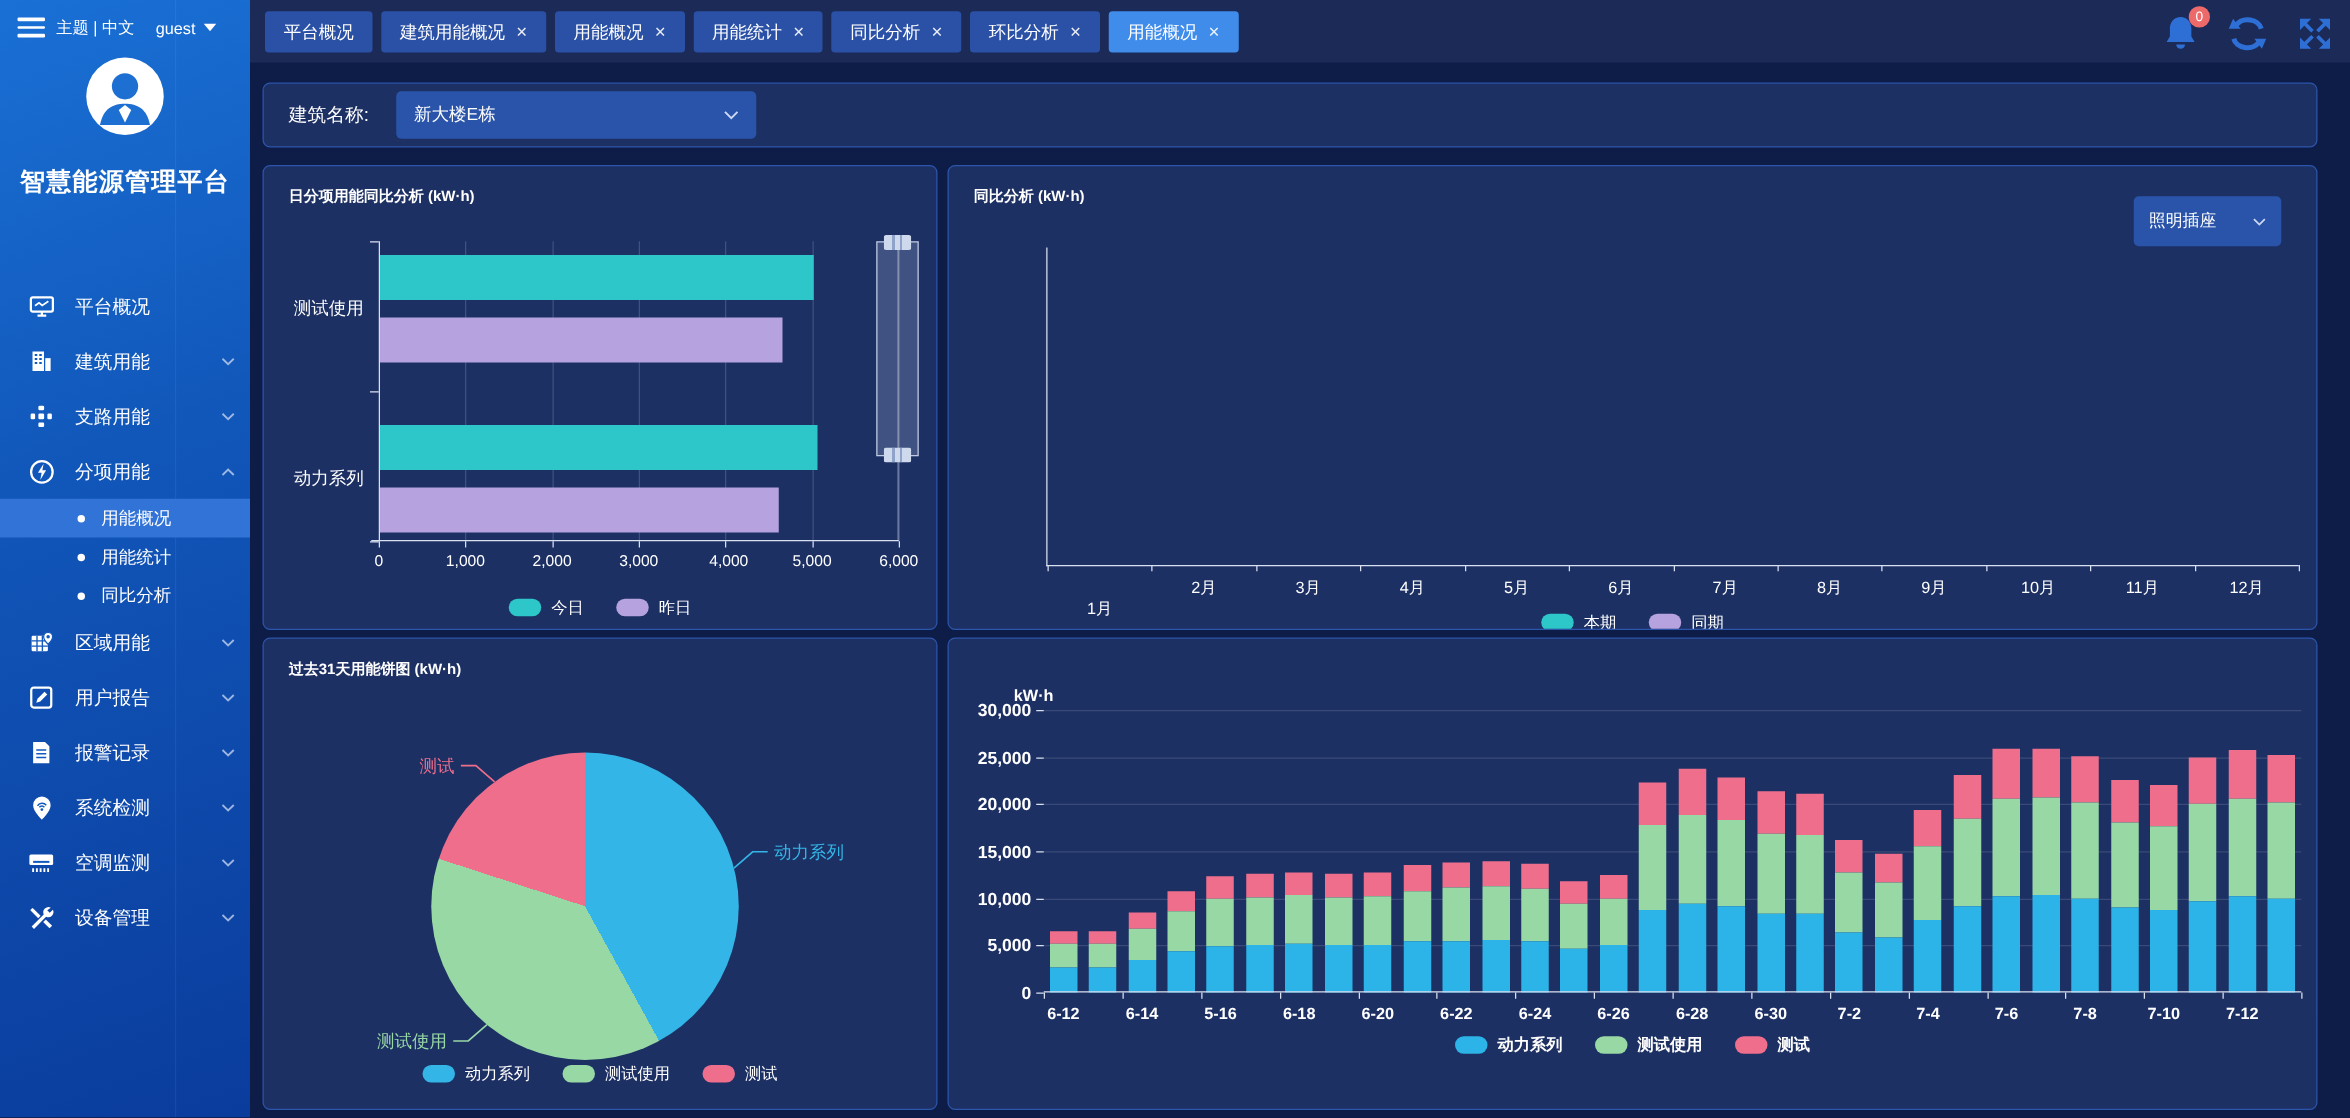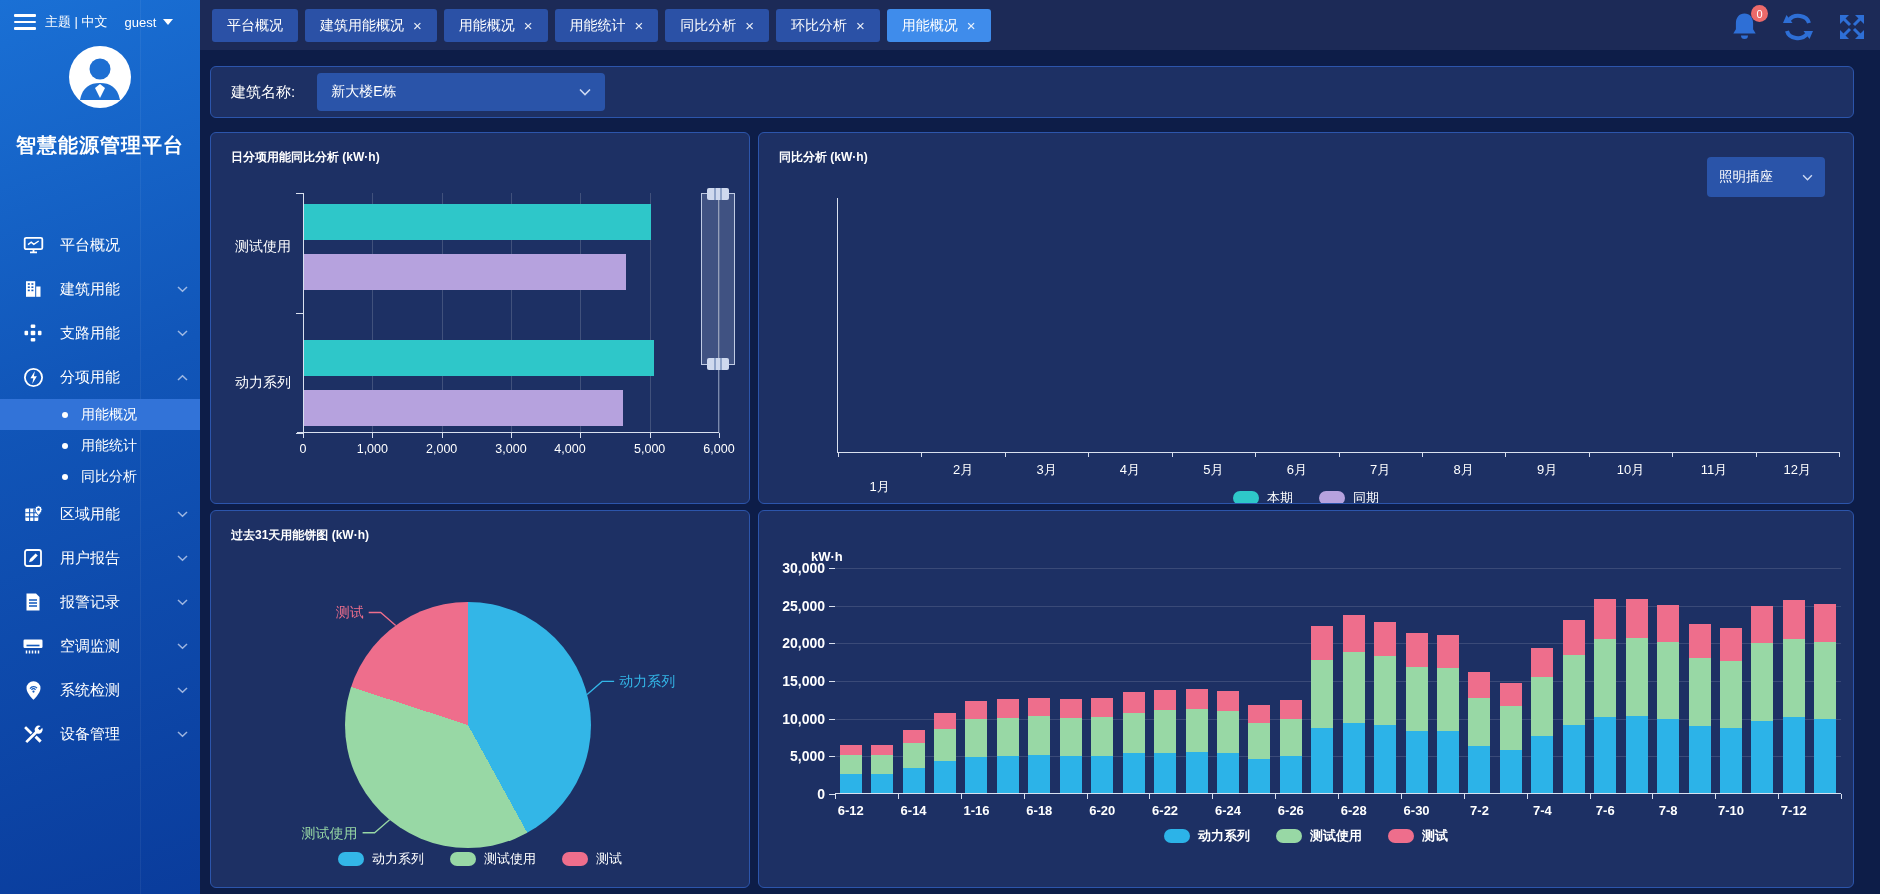--- a/index.html
+++ b/index.html
@@ -249,42 +249,42 @@
           </span>
           <span>报警记录</span>
           <span class="chev">
             <svg width="11" height="7" viewBox="0 0 11 7">
               <path d="M1 1l4.5 4.3L10 1" stroke="#cdd9f2" stroke-width="1.5" fill="none"></path>
             </svg>
           </span>
         </div>
         <div class="mi">
           <span class="ic">
+            <svg width="19" height="21" viewBox="0 0 18 21">
+              <path d="M9 1.2a7 7 0 0 1 7 7c0 5-7 11.5-7 11.5S2 13.2 2 8.2a7 7 0 0 1 7-7z" fill="#fff"></path>
+              <path d="M5.5 8.6c1.8-2.4 5.2-2.6 7 -.4M7 9.8c1-1.4 3-1.5 4 0" stroke="#1259bd" stroke-width="1.2" fill="none"></path>
+              <circle cx="9" cy="11.6" r="1.1" fill="#1259bd"></circle>
+            </svg>
+          </span>
+          <span>系统检测</span>
+          <span class="chev">
+            <svg width="11" height="7" viewBox="0 0 11 7">
+              <path d="M1 1l4.5 4.3L10 1" stroke="#cdd9f2" stroke-width="1.5" fill="none"></path>
+            </svg>
+          </span>
+        </div>
+        <div class="mi">
+          <span class="ic">
             <svg width="22" height="19" viewBox="0 0 22 18">
               <rect x="1.5" y="2" width="19" height="8.5" rx="1.2" fill="#fff"></rect>
               <rect x="4.5" y="7.2" width="13" height="1.6" fill="#1259bd"></rect>
               <path d="M4.5 13v3M7.5 13v3M10.5 13v3M13.5 13v3M16.5 13v3" stroke="#fff" stroke-width="1.5"></path>
             </svg>
           </span>
           <span>空调监测</span>
-          <span class="chev">
-            <svg width="11" height="7" viewBox="0 0 11 7">
-              <path d="M1 1l4.5 4.3L10 1" stroke="#cdd9f2" stroke-width="1.5" fill="none"></path>
-            </svg>
-          </span>
-        </div>
-        <div class="mi">
-          <span class="ic">
-            <svg width="19" height="21" viewBox="0 0 18 21">
-              <path d="M9 1.2a7 7 0 0 1 7 7c0 5-7 11.5-7 11.5S2 13.2 2 8.2a7 7 0 0 1 7-7z" fill="#fff"></path>
-              <path d="M5.5 8.6c1.8-2.4 5.2-2.6 7 -.4M7 9.8c1-1.4 3-1.5 4 0" stroke="#1259bd" stroke-width="1.2" fill="none"></path>
-              <circle cx="9" cy="11.6" r="1.1" fill="#1259bd"></circle>
-            </svg>
-          </span>
-          <span>系统检测</span>
           <span class="chev">
             <svg width="11" height="7" viewBox="0 0 11 7">
               <path d="M1 1l4.5 4.3L10 1" stroke="#cdd9f2" stroke-width="1.5" fill="none"></path>
             </svg>
           </span>
         </div>
         <div class="mi">
           <span class="ic">
             <svg width="21" height="21" viewBox="0 0 20 20">
               <path d="M3 2.2l6 6-1.8 1.8-6-6A3.4 3.4 0 0 1 3 2.2z" fill="#fff"></path>
@@ -408,25 +408,35 @@
           <div class="c1-x" id="c1x">
               <div class="c1-xtick" style="left: 0px;"></div>
               <div class="c1-xlab" style="left: 0px;">0</div>
               <div class="c1-xtick" style="left: 69.3333px;"></div>
               <div class="c1-xlab" style="left: 69.3333px;">1,000</div>
               <div class="c1-xtick" style="left: 138.667px;"></div>
               <div class="c1-xlab" style="left: 138.667px;">2,000</div>
               <div class="c1-xtick" style="left: 208px;"></div>
               <div class="c1-xlab" style="left: 208px;">3,000</div>
               <div class="c1-xtick" style="left: 277.333px;"></div>
-              <div class="c1-xlab" style="left: 267px;">4,000</div>
+              <div class="c1-xlab" style="left: 280px;">4,000</div>
               <div class="c1-xtick" style="left: 346.667px;"></div>
               <div class="c1-xlab" style="left: 346.667px;">5,000</div>
               <div class="c1-xtick" style="left: 416px;"></div>
               <div class="c1-xlab" style="left: 416px;">6,000</div>
+            </div>
+          <div class="legend c1-leg" id="c1leg">
+              <span class="li">
+                <span class="sw" style="background: rgb(46, 199, 201);"></span>
+                <span>今日</span>
+              </span>
+              <span class="li">
+                <span class="sw" style="background: rgb(182, 162, 222);"></span>
+                <span>昨日</span>
+              </span>
             </div>
         </section>
 
         <section class="panel">
           <h3>同比分析 (kW·h)</h3>
           <div class="c2-select">
             <span class="sv" style="flex:1">照明插座</span>
             <span class="selchev">
               <svg width="11" height="7" viewBox="0 0 12 8">
                   <path d="M1 1.5l5 5 5-5" stroke="#cdd9f2" stroke-width="1.6" fill="none"></path>
@@ -700,21 +710,21 @@
                 <div class="c4-xtick" style="left: 56.25%;"></div>
                 <div class="c4-xtick" style="left: 62.5%;"></div>
                 <div class="c4-xtick" style="left: 68.75%;"></div>
                 <div class="c4-xtick" style="left: 75%;"></div>
                 <div class="c4-xtick" style="left: 81.25%;"></div>
                 <div class="c4-xtick" style="left: 87.5%;"></div>
                 <div class="c4-xtick" style="left: 93.75%;"></div>
                 <div class="c4-xtick" style="left: 100%;"></div>
                 <div class="c4-xlab" style="left: 1.5625%;">6-12</div>
                 <div class="c4-xlab" style="left: 7.8125%;">6-14</div>
-                <div class="c4-xlab" style="left: 14.0625%;">1-16</div>
+                <div class="c4-xlab" style="left: 14.0625%;">5-16</div>
                 <div class="c4-xlab" style="left: 20.3125%;">6-18</div>
                 <div class="c4-xlab" style="left: 26.5625%;">6-20</div>
                 <div class="c4-xlab" style="left: 32.8125%;">6-22</div>
                 <div class="c4-xlab" style="left: 39.0625%;">6-24</div>
                 <div class="c4-xlab" style="left: 45.3125%;">6-26</div>
                 <div class="c4-xlab" style="left: 51.5625%;">6-28</div>
                 <div class="c4-xlab" style="left: 57.8125%;">6-30</div>
                 <div class="c4-xlab" style="left: 64.0625%;">7-2</div>
                 <div class="c4-xlab" style="left: 70.3125%;">7-4</div>
                 <div class="c4-xlab" style="left: 76.5625%;">7-6</div>

